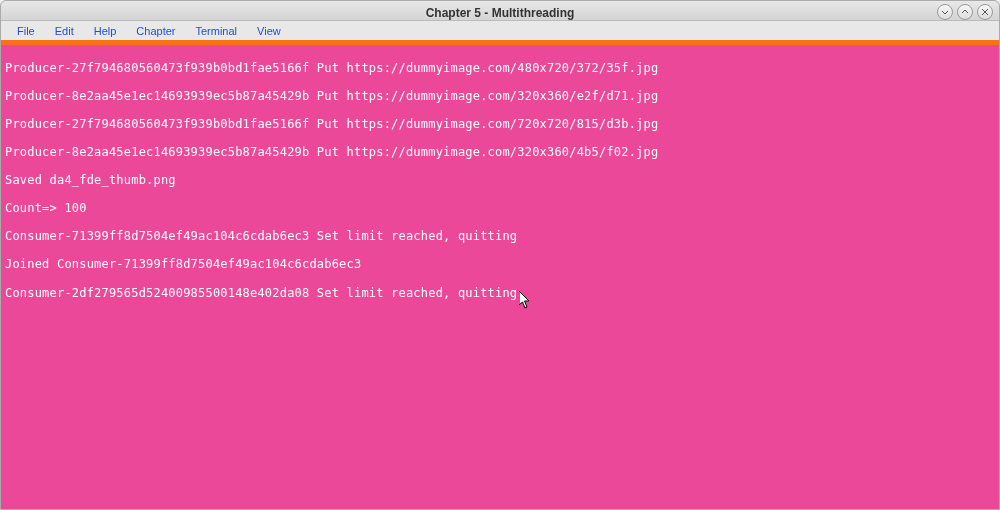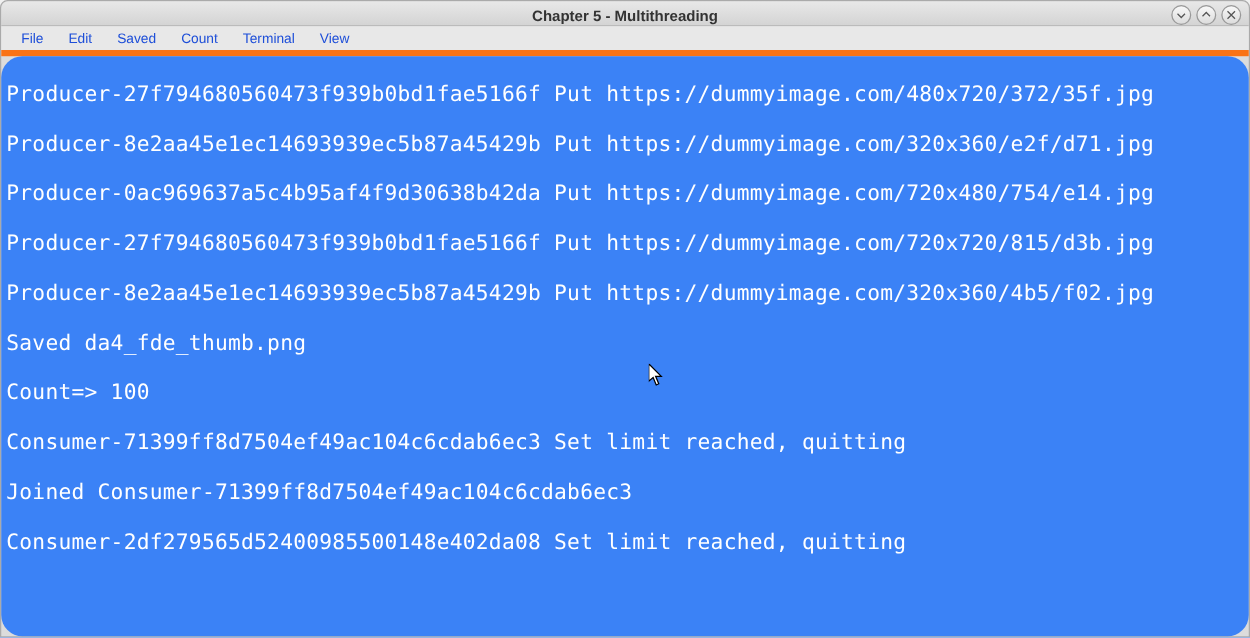--- a/index.html
+++ b/index.html
@@ -63,30 +63,29 @@
     padding: 0 6px;
     font-size: 11px;
     color: #1d4ed8;
   }
   .menu-item {
     padding: 2px 10px;
     cursor: pointer;
   }
   .terminal {
     flex: 1;
-    background: #3b82f6;
+    background: #ec4899;
     color: #fff;
     font-family: "DejaVu Sans Mono", "Liberation Mono", monospace;
-    font-size: 17px;
+    font-size: 12px;
     line-height: 1.17;
     padding: 2px 4px 0 4px;
     white-space: pre;
     overflow: hidden;
     letter-spacing: 0.2px;
-    border-radius: 17px;
   }
   .mouse-cursor {
     position: absolute;
     pointer-events: none;
   }
 </style>
 </head>
 <body>
 
 <div class="window">
@@ -107,30 +106,29 @@
         <svg width="8" height="8" viewBox="0 0 8 8">
             <path d="M1 1 L7 7 M7 1 L1 7" stroke="#555" stroke-width="1"></path>
           </svg>
       </div>
     </div>
   </div>
 
   <div class="menubar">
     <div class="menu-item">File</div>
     <div class="menu-item">Edit</div>
-    <div class="menu-item">Saved</div>
-    <div class="menu-item">Count</div>
+    <div class="menu-item">Help</div>
+    <div class="menu-item">Chapter</div>
     <div class="menu-item">Terminal</div>
     <div class="menu-item">View</div>
   </div>
 
   <div class="terminal" style="position:relative;">
 <div>Producer-27f794680560473f939b0bd1fae5166f Put https://dummyimage.com/480x720/372/35f.jpg</div>
 <div>Producer-8e2aa45e1ec14693939ec5b87a45429b Put https://dummyimage.com/320x360/e2f/d71.jpg</div>
-<div>Producer-0ac969637a5c4b95af4f9d30638b42da Put https://dummyimage.com/720x480/754/e14.jpg</div>
 <div>Producer-27f794680560473f939b0bd1fae5166f Put https://dummyimage.com/720x720/815/d3b.jpg</div>
 <div>Producer-8e2aa45e1ec14693939ec5b87a45429b Put https://dummyimage.com/320x360/4b5/f02.jpg</div>
 <div>Saved da4_fde_thumb.png</div>
 <div>Count=&gt; 100</div>
 <div>Consumer-71399ff8d7504ef49ac104c6cdab6ec3 Set limit reached, quitting</div>
 <div>Joined Consumer-71399ff8d7504ef49ac104c6cdab6ec3</div>
 <div>Consumer-2df279565d52400985500148e402da08 Set limit reached, quitting</div>
 
 
 

